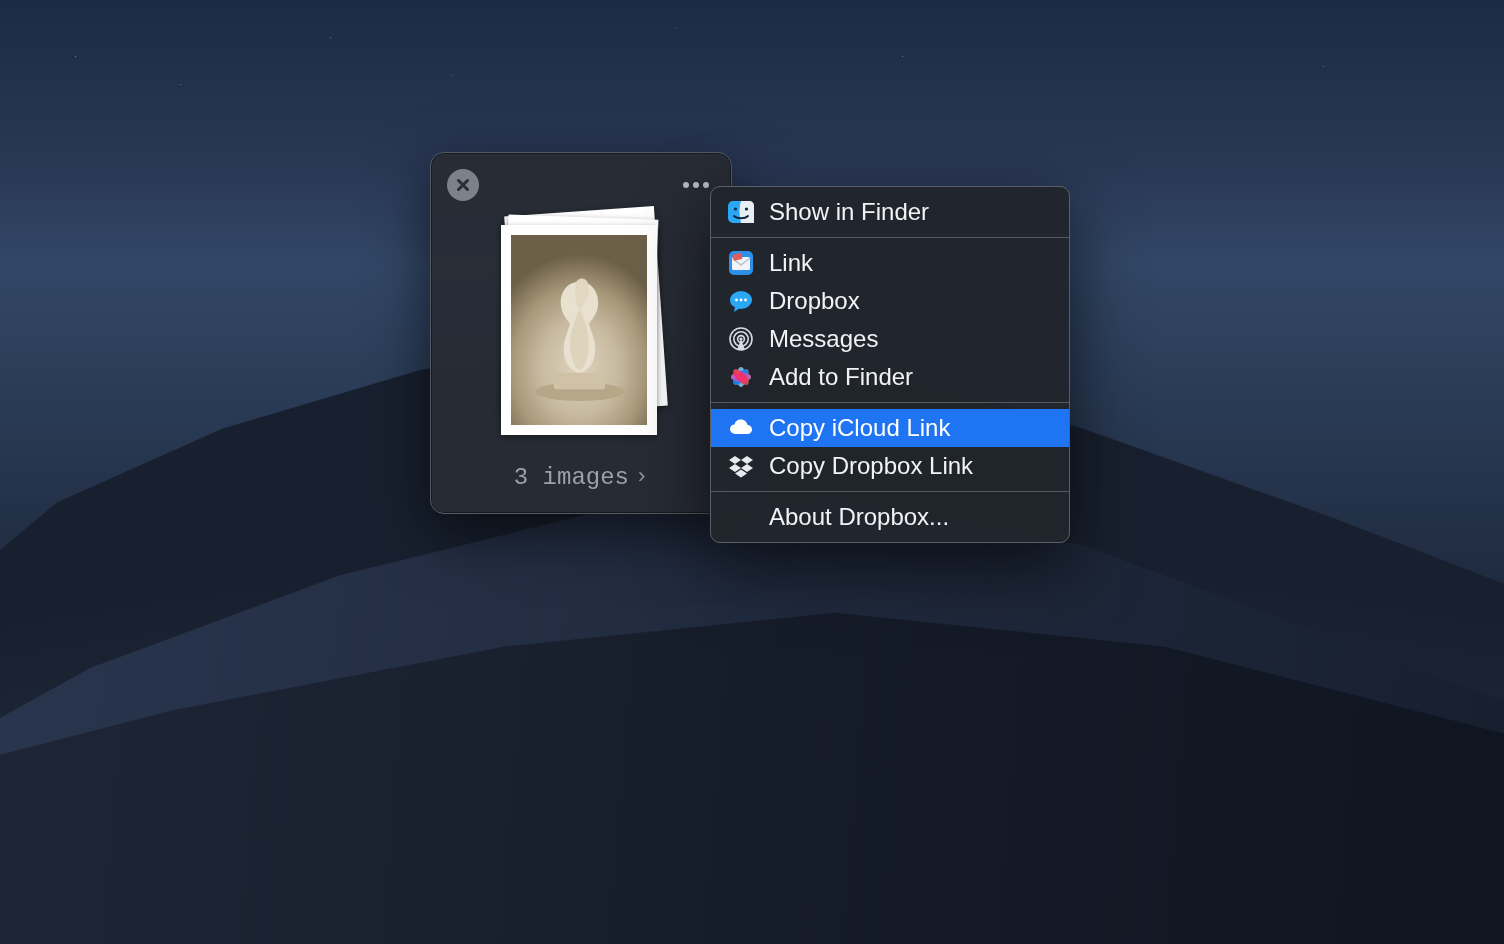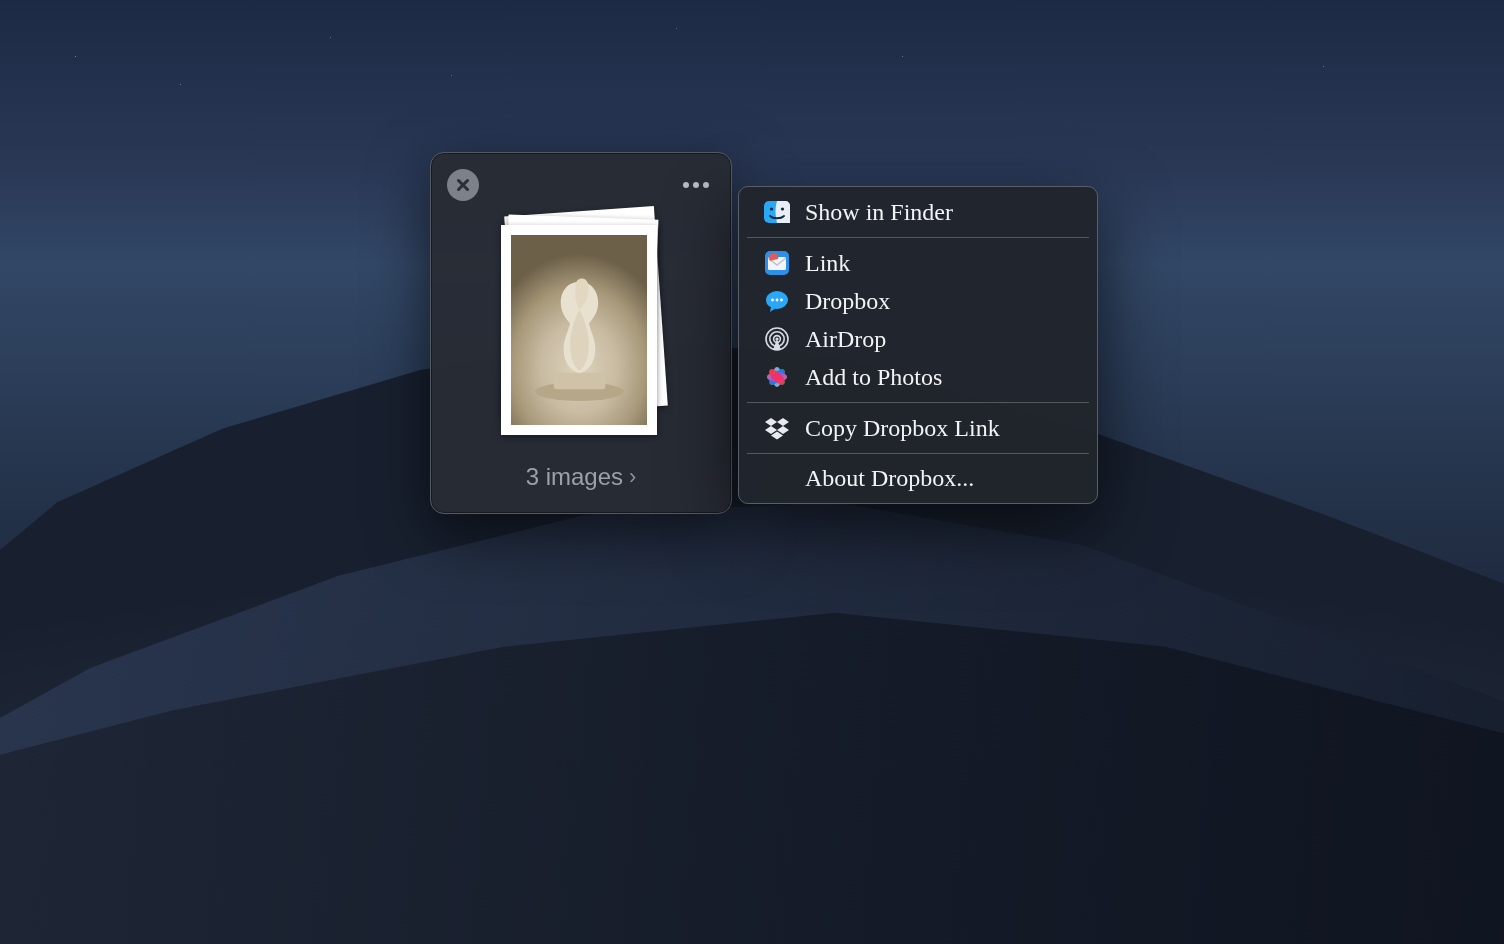--- a/index.html
+++ b/index.html
@@ -60,20 +60,21 @@
     position: absolute;
     left: 430px;
     top: 152px;
     width: 302px;
     height: 362px;
     background: rgba(40,44,52,0.96);
     border: 1px solid #555a62;
     border-radius: 14px;
     box-shadow: 0 20px 60px rgba(0,0,0,0.6), 0 0 0 1px rgba(0,0,0,0.4) inset;
     padding: 12px;
+    font-family: Liberation Mono, monospace;
   }
   .close-btn {
     position: absolute;
     top: 16px; left: 16px;
     width: 32px; height: 32px;
     border-radius: 50%;
     background: #7c818a;
     display: flex; align-items: center; justify-content: center;
     cursor: pointer;
   }
@@ -121,31 +122,30 @@
     color: #9aa1ab;
     font-size: 24px;
     display: flex; align-items: center; justify-content: center; gap: 6px;
     cursor: pointer;
   }
   .caption .chev { font-size: 22px; color: #8a919b; }
 
   
   .menu {
     position: absolute;
-    left: 738px;
+    left: 710px;
     top: 186px;
     width: 360px;
     background: rgba(33,37,44,0.97);
     border: 1px solid #5a5e66;
     border-radius: 10px;
     box-shadow: 0 24px 70px rgba(0,0,0,0.65);
-    padding: 6px 8px;
+    padding: 6px 0;
     font-size: 24px;
     color: #f2f3f5;
-    font-family: Liberation Serif, serif;
   }
   .menu .sep {
     height: 1px; background: #54585f; margin: 6px 0;
   }
   .menu .item {
     display: flex; align-items: center;
     padding: 5px 20px 5px 16px;
     gap: 14px;
     cursor: default;
   }
@@ -248,42 +248,50 @@
   <div class="item">
     <span class="icon">
       <svg viewBox="0 0 28 28">
         <circle cx="14" cy="14" r="11" fill="none" stroke="#d8dce2" stroke-width="1.6"></circle>
         <circle cx="14" cy="14" r="7.2" fill="none" stroke="#d8dce2" stroke-width="1.6"></circle>
         <circle cx="14" cy="14" r="3.4" fill="none" stroke="#d8dce2" stroke-width="1.6"></circle>
         <path d="M14 14 L10 25 L18 25 Z" fill="#d8dce2"></path>
         <circle cx="14" cy="14" r="1.6" fill="#d8dce2"></circle>
       </svg>
     </span>
-    <span>AirDrop</span>
+    <span>Messages</span>
   </div>
   <div class="item">
     <span class="icon">
       <svg viewBox="0 0 28 28">
         <g transform="translate(14 14)">
           <ellipse rx="4.5" ry="10" fill="#ff3b30" opacity="0.85"></ellipse>
           <ellipse rx="4.5" ry="10" fill="#ff9500" opacity="0.85" transform="rotate(45)"></ellipse>
           <ellipse rx="4.5" ry="10" fill="#ffcc00" opacity="0.85" transform="rotate(90)"></ellipse>
           <ellipse rx="4.5" ry="10" fill="#34c759" opacity="0.85" transform="rotate(135)"></ellipse>
           <ellipse rx="4.5" ry="10" fill="#5ac8fa" opacity="0.85" transform="rotate(180)"></ellipse>
           <ellipse rx="4.5" ry="10" fill="#007aff" opacity="0.85" transform="rotate(225)"></ellipse>
           <ellipse rx="4.5" ry="10" fill="#af52de" opacity="0.85" transform="rotate(270)"></ellipse>
           <ellipse rx="4.5" ry="10" fill="#ff2d55" opacity="0.85" transform="rotate(315)"></ellipse>
         </g>
       </svg>
     </span>
-    <span>Add to Photos</span>
+    <span>Add to Finder</span>
   </div>
 
   <div class="sep"></div>
 
+  <div class="item selected">
+    <span class="icon">
+      <svg viewBox="0 0 28 28">
+        <path d="M9 20 C5 20 3 17.5 3 15 C3 12.5 5 10.5 7.5 10.5 C8 7.5 10.5 5.5 14 5.5 C17.5 5.5 20 8 20.5 11 C23.5 11 25 13.5 25 15.5 C25 18 23 20 20 20 Z" fill="#ffffff"></path>
+      </svg>
+    </span>
+    <span>Copy iCloud Link</span>
+  </div>
   <div class="item">
     <span class="icon">
       <svg viewBox="0 0 28 28">
         <g fill="#e7eaef">
           <path d="M8 4 L14 8 L8 12 L2 8 Z"></path>
           <path d="M20 4 L26 8 L20 12 L14 8 Z"></path>
           <path d="M8 12 L14 16 L8 20 L2 16 Z"></path>
           <path d="M20 12 L26 16 L20 20 L14 16 Z"></path>
           <path d="M14 17.5 L20 21.5 L14 25.5 L8 21.5 Z"></path>
         </g>

